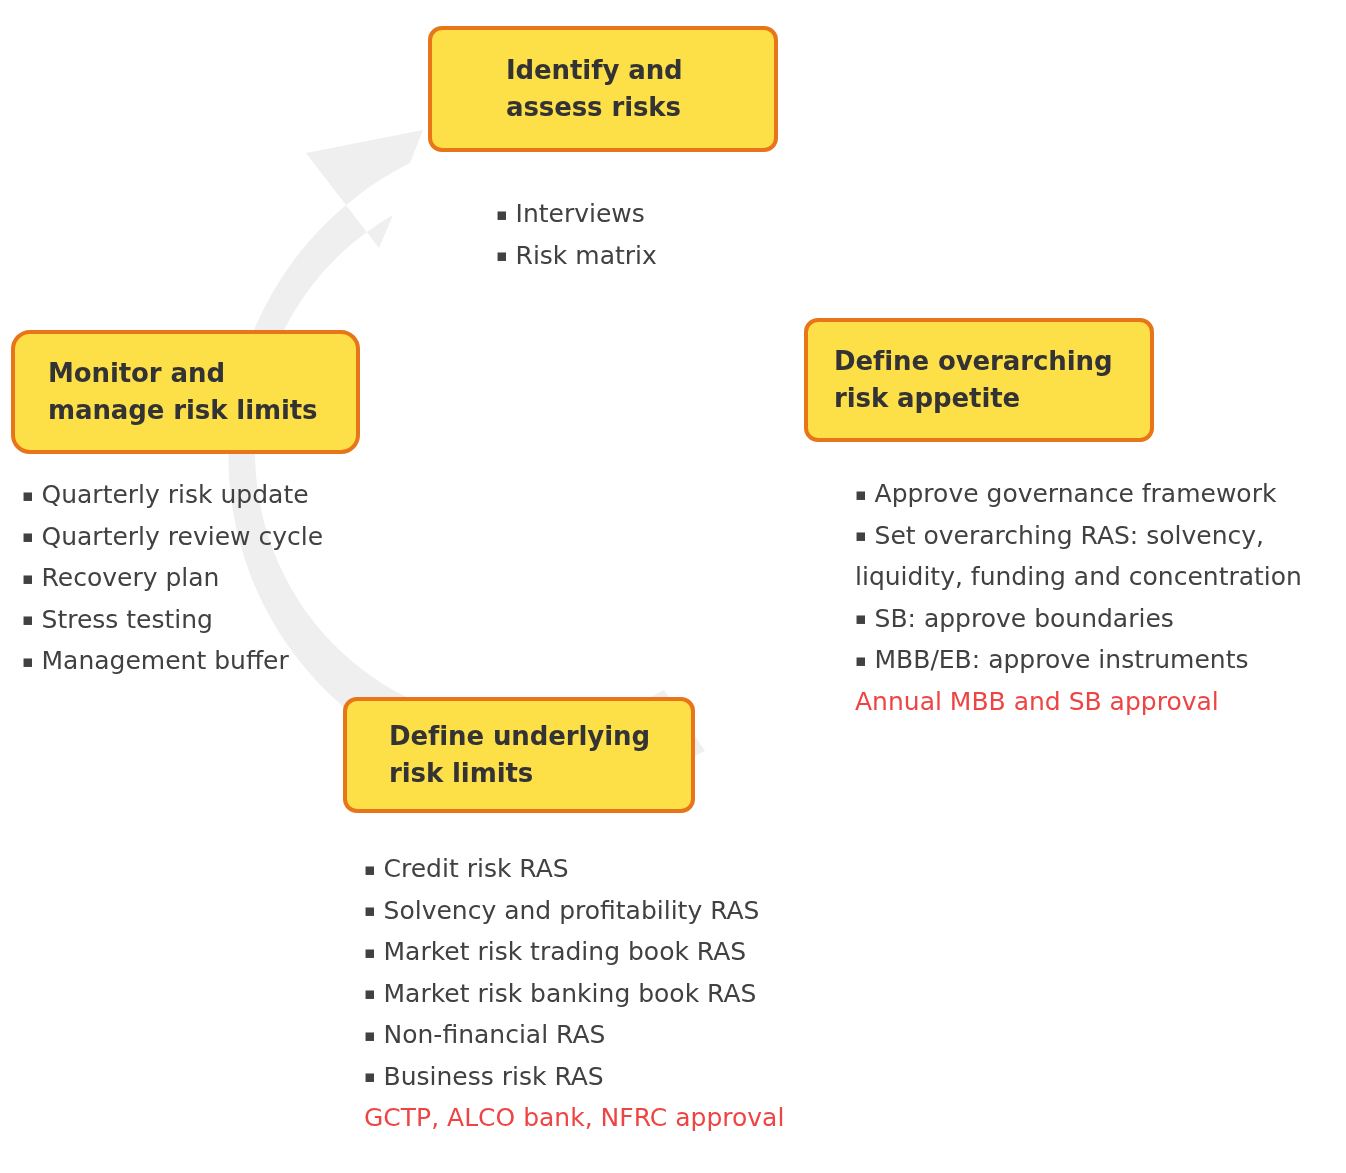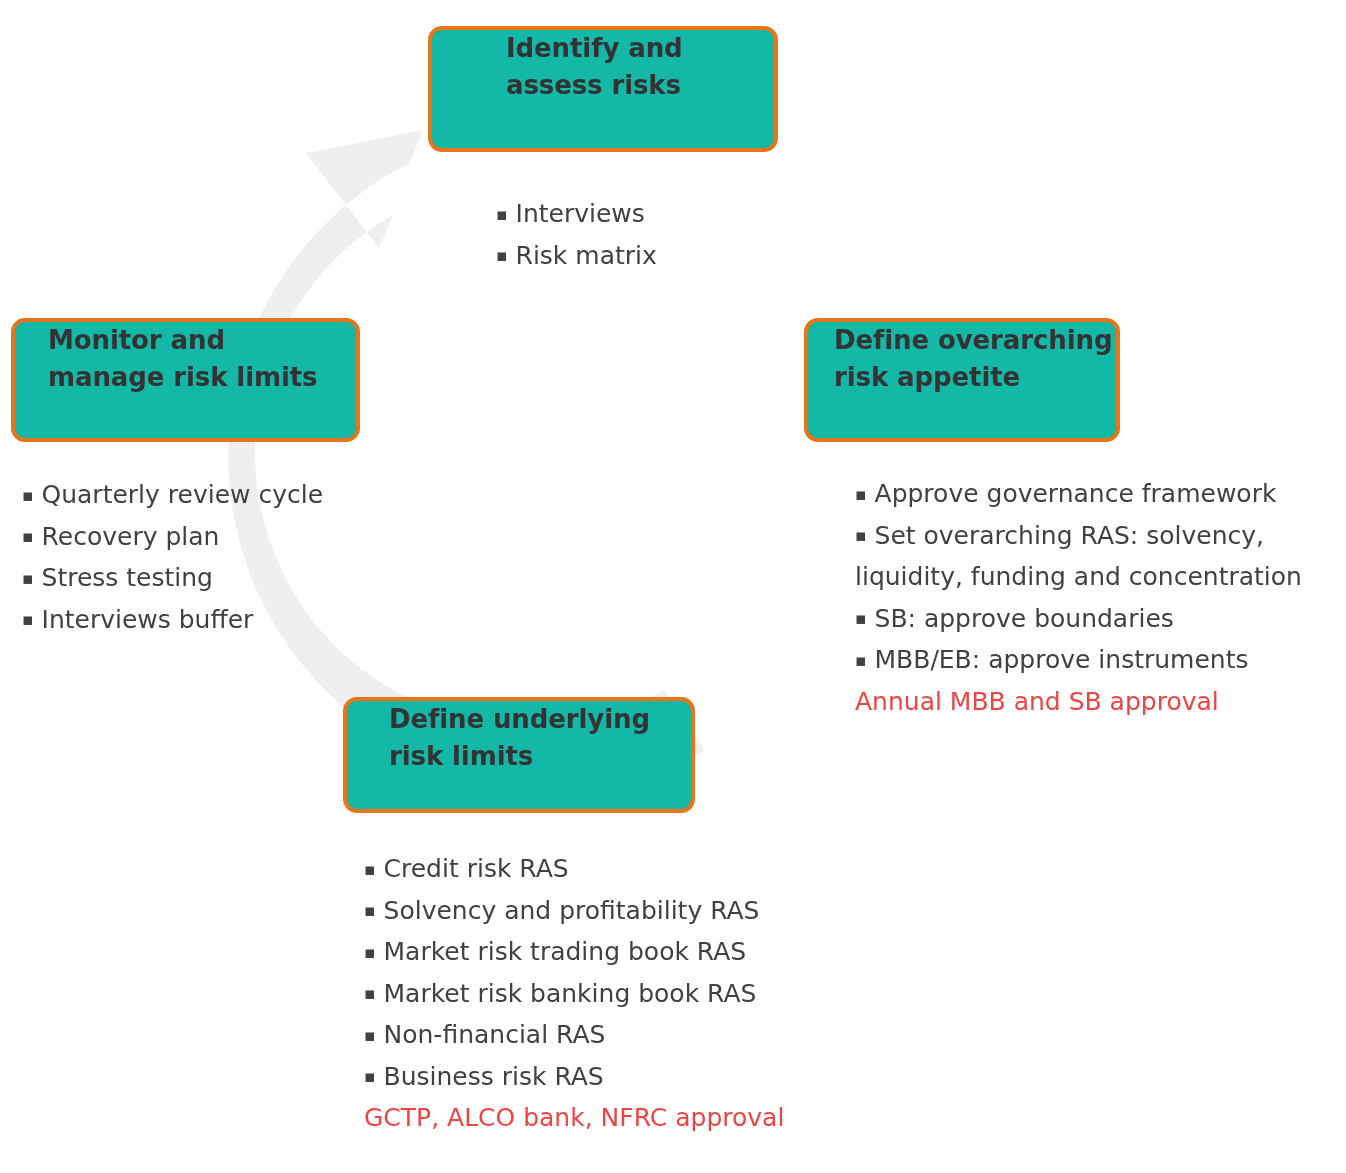--- a/index.html
+++ b/index.html
@@ -22,26 +22,27 @@
     top: 0;
     width: 1346px;
     height: 1173px;
     z-index: 0;
     pointer-events: none;
   }
 
   .node-box {
     position: absolute;
     box-sizing: border-box;
-    background: #14b8a6;
+    background: #fde047;
     border: 4px solid #e8751a;
     border-radius: 14px;
     z-index: 2;
     display: flex;
     flex-direction: column;
+    justify-content: center;
   }
   .node-title {
     font-size: 26px;
     font-weight: bold;
     line-height: 1.42;
     color: #333335;
     letter-spacing: -0.1px;
     white-space: pre-line;
   }
 
@@ -68,29 +69,29 @@
   .bullet-block .footer {
     font-weight: normal;
     color: #ef4444;
   }
 
   
   #box-identify { left: 428px; top: 26px; width: 350px; height: 126px; padding: 0 0 0 74px; }
   #list-identify { left: 496px; top: 193px; width: 330px; }
 
   
-  #box-appetite { left: 804px; top: 318px; width: 316px; height: 124px; padding: 0 0 0 26px; }
+  #box-appetite { left: 804px; top: 318px; width: 350px; height: 124px; padding: 0 0 0 26px; }
   #list-appetite { left: 855px; top: 473px; width: 480px; }
 
   
   #box-limits { left: 343px; top: 697px; width: 352px; height: 116px; padding: 0 0 0 42px; }
   #list-limits { left: 364px; top: 848px; width: 470px; }
 
   
-  #box-monitor { left: 11px; top: 318px; width: 349px; height: 124px; padding: 0 0 0 33px; }
+  #box-monitor { left: 11px; top: 330px; width: 349px; height: 124px; padding: 0 0 0 33px; border-radius: 19px; }
   #list-monitor { left: 22px; top: 474px; width: 340px; }
 </style>
 </head>
 <body>
 
 <svg id="cycle-arrow" viewBox="0 0 1346 1173">
 
   <path fill="#efefef" d="M 705 751
            A 292 292 0 1 1 410 163
            L 423 130
@@ -134,17 +135,18 @@
   <div class="bullet">Non-financial RAS</div>
   <div class="bullet">Business risk RAS</div>
   <div class="footer">GCTP, ALCO bank, NFRC approval</div>
 </div>
 
 <div class="node-box" id="box-monitor">
   <div class="node-title">Monitor and
 manage risk limits</div>
 </div>
 <div class="bullet-block" id="list-monitor">
+  <div class="bullet">Quarterly risk update</div>
   <div class="bullet">Quarterly review cycle</div>
   <div class="bullet">Recovery plan</div>
   <div class="bullet">Stress testing</div>
-  <div class="bullet">Interviews buffer</div>
+  <div class="bullet">Management buffer</div>
 </div>
 
 </body></html>

